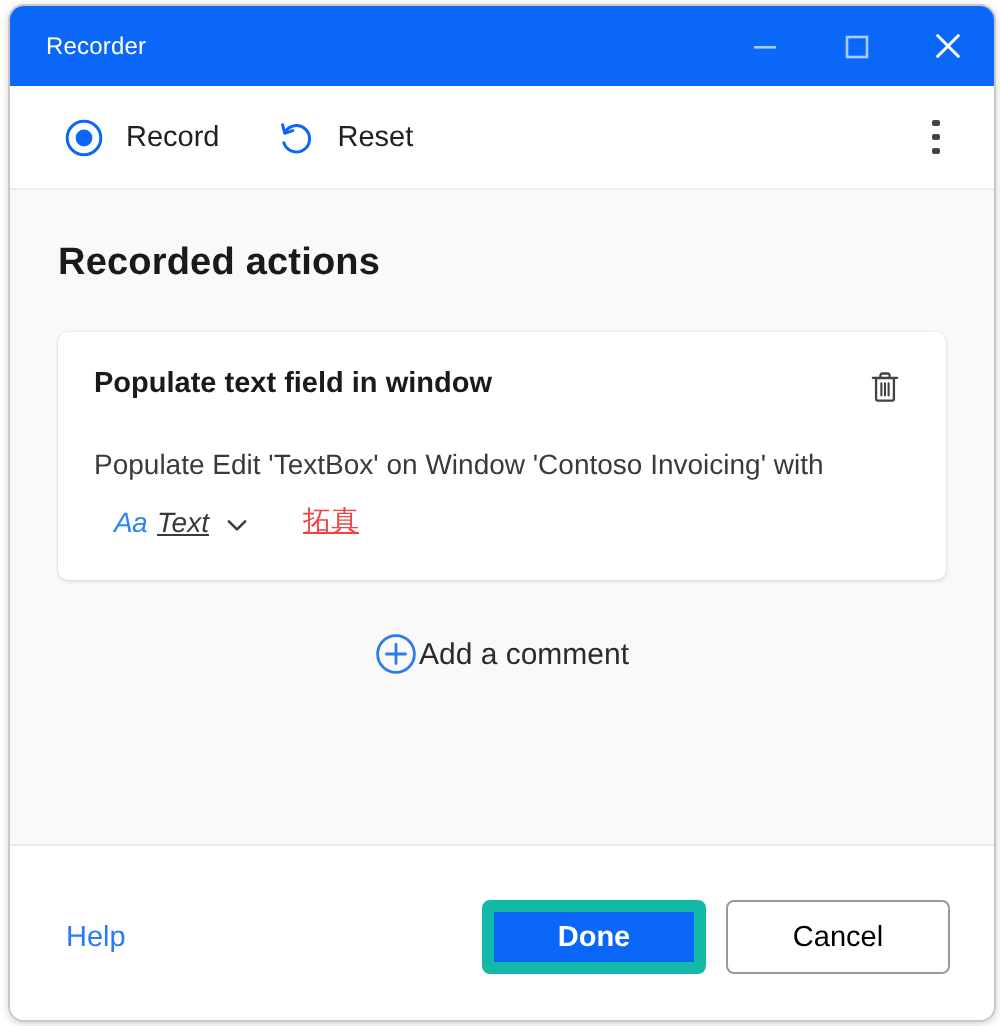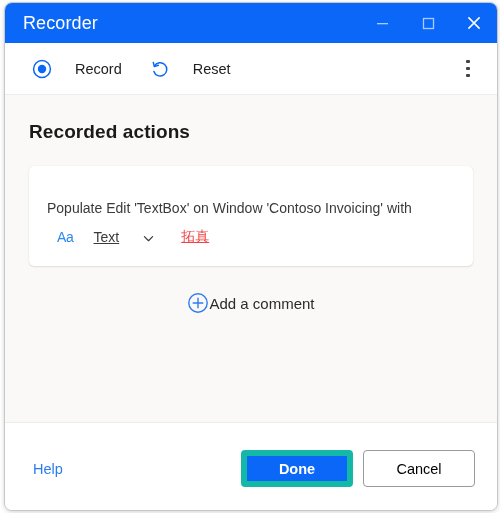--- a/index.html
+++ b/index.html
@@ -34,21 +34,21 @@
     height: 40px;
     min-height: 40px;
     background: #0a67f8;
     display: flex;
     align-items: center;
     padding-left: 18px;
     box-sizing: border-box;
   }
   .title-text {
     color: #ffffff;
-    font-size: 18px;
+    font-size: 12px;
     letter-spacing: 0.1px;
     flex: 1;
   }
   .win-controls {
     display: flex;
     height: 100%;
     align-items: stretch;
   }
   .win-btn {
     width: 46px;
@@ -65,21 +65,21 @@
     background: #ffffff;
     border-bottom: 1px solid #ededeb;
     display: flex;
     align-items: center;
     padding: 0 14px 0 18px;
     box-sizing: border-box;
   }
   .tool-btn {
     display: flex;
     align-items: center;
-    gap: 23px;
+    gap: 11px;
     padding: 5px 9px;
     border-radius: 4px;
     margin-right: 10px;
     cursor: default;
   }
   .tool-label {
     font-size: 14.5px;
     color: #212121;
   }
   .spacer { flex: 1; }
@@ -158,21 +158,22 @@
 
   .param-row {
     margin-top: 10px;
     display: flex;
     align-items: center;
     padding-left: 10px;
   }
   .type-chip {
     display: flex;
     align-items: flex-end;
-    gap: 20px;
+    gap: 5px;
+    font-style: italic;
   }
   .aa-icon {
     color: #2b88f0;
     font-size: 14px;
     letter-spacing: -0.3px;
   }
   .type-label {
     font-size: 14px;
     color: #3b3a39;
     text-decoration: underline;
@@ -285,20 +286,31 @@
       <i></i>
       <i></i>
       <i></i>
     </div>
   </div>
 
   <div class="body-area">
     <div class="section-title">Recorded actions</div>
 
     <div class="action-card">
+      <div class="card-head">
+        <div class="card-title">Populate text field in window</div>
+        <div class="trash-btn">
+          <svg width="19" height="19" viewBox="0 0 20 20">
+            <path d="M3.6 5.2 H16.4" stroke="#424242" stroke-width="1.2" fill="none" stroke-linecap="round"></path>
+            <path d="M7.6 5.1 V3.8 A0.9 0.9 0 0 1 8.5 2.9 H11.5 A0.9 0.9 0 0 1 12.4 3.8 V5.1" stroke="#424242" stroke-width="1.2" fill="none"></path>
+            <path d="M5.3 5.3 H14.7 V16.2 A1 1 0 0 1 13.7 17.2 H6.3 A1 1 0 0 1 5.3 16.2 Z" stroke="#424242" stroke-width="1.2" fill="none"></path>
+            <path d="M8.1 8.1 V14.4 M10 8.1 V14.4 M11.9 8.1 V14.4" stroke="#424242" stroke-width="1.1" fill="none" stroke-linecap="round"></path>
+          </svg>
+        </div>
+      </div>
 
       <div class="card-sentence">
         <span>Populate</span>
         <span class="ul">Edit 'TextBox'</span>
         <span>on</span>
         <span class="ul">Window 'Contoso Invoicing'</span>
         <span>with</span>
       </div>
 
       <div class="param-row">

